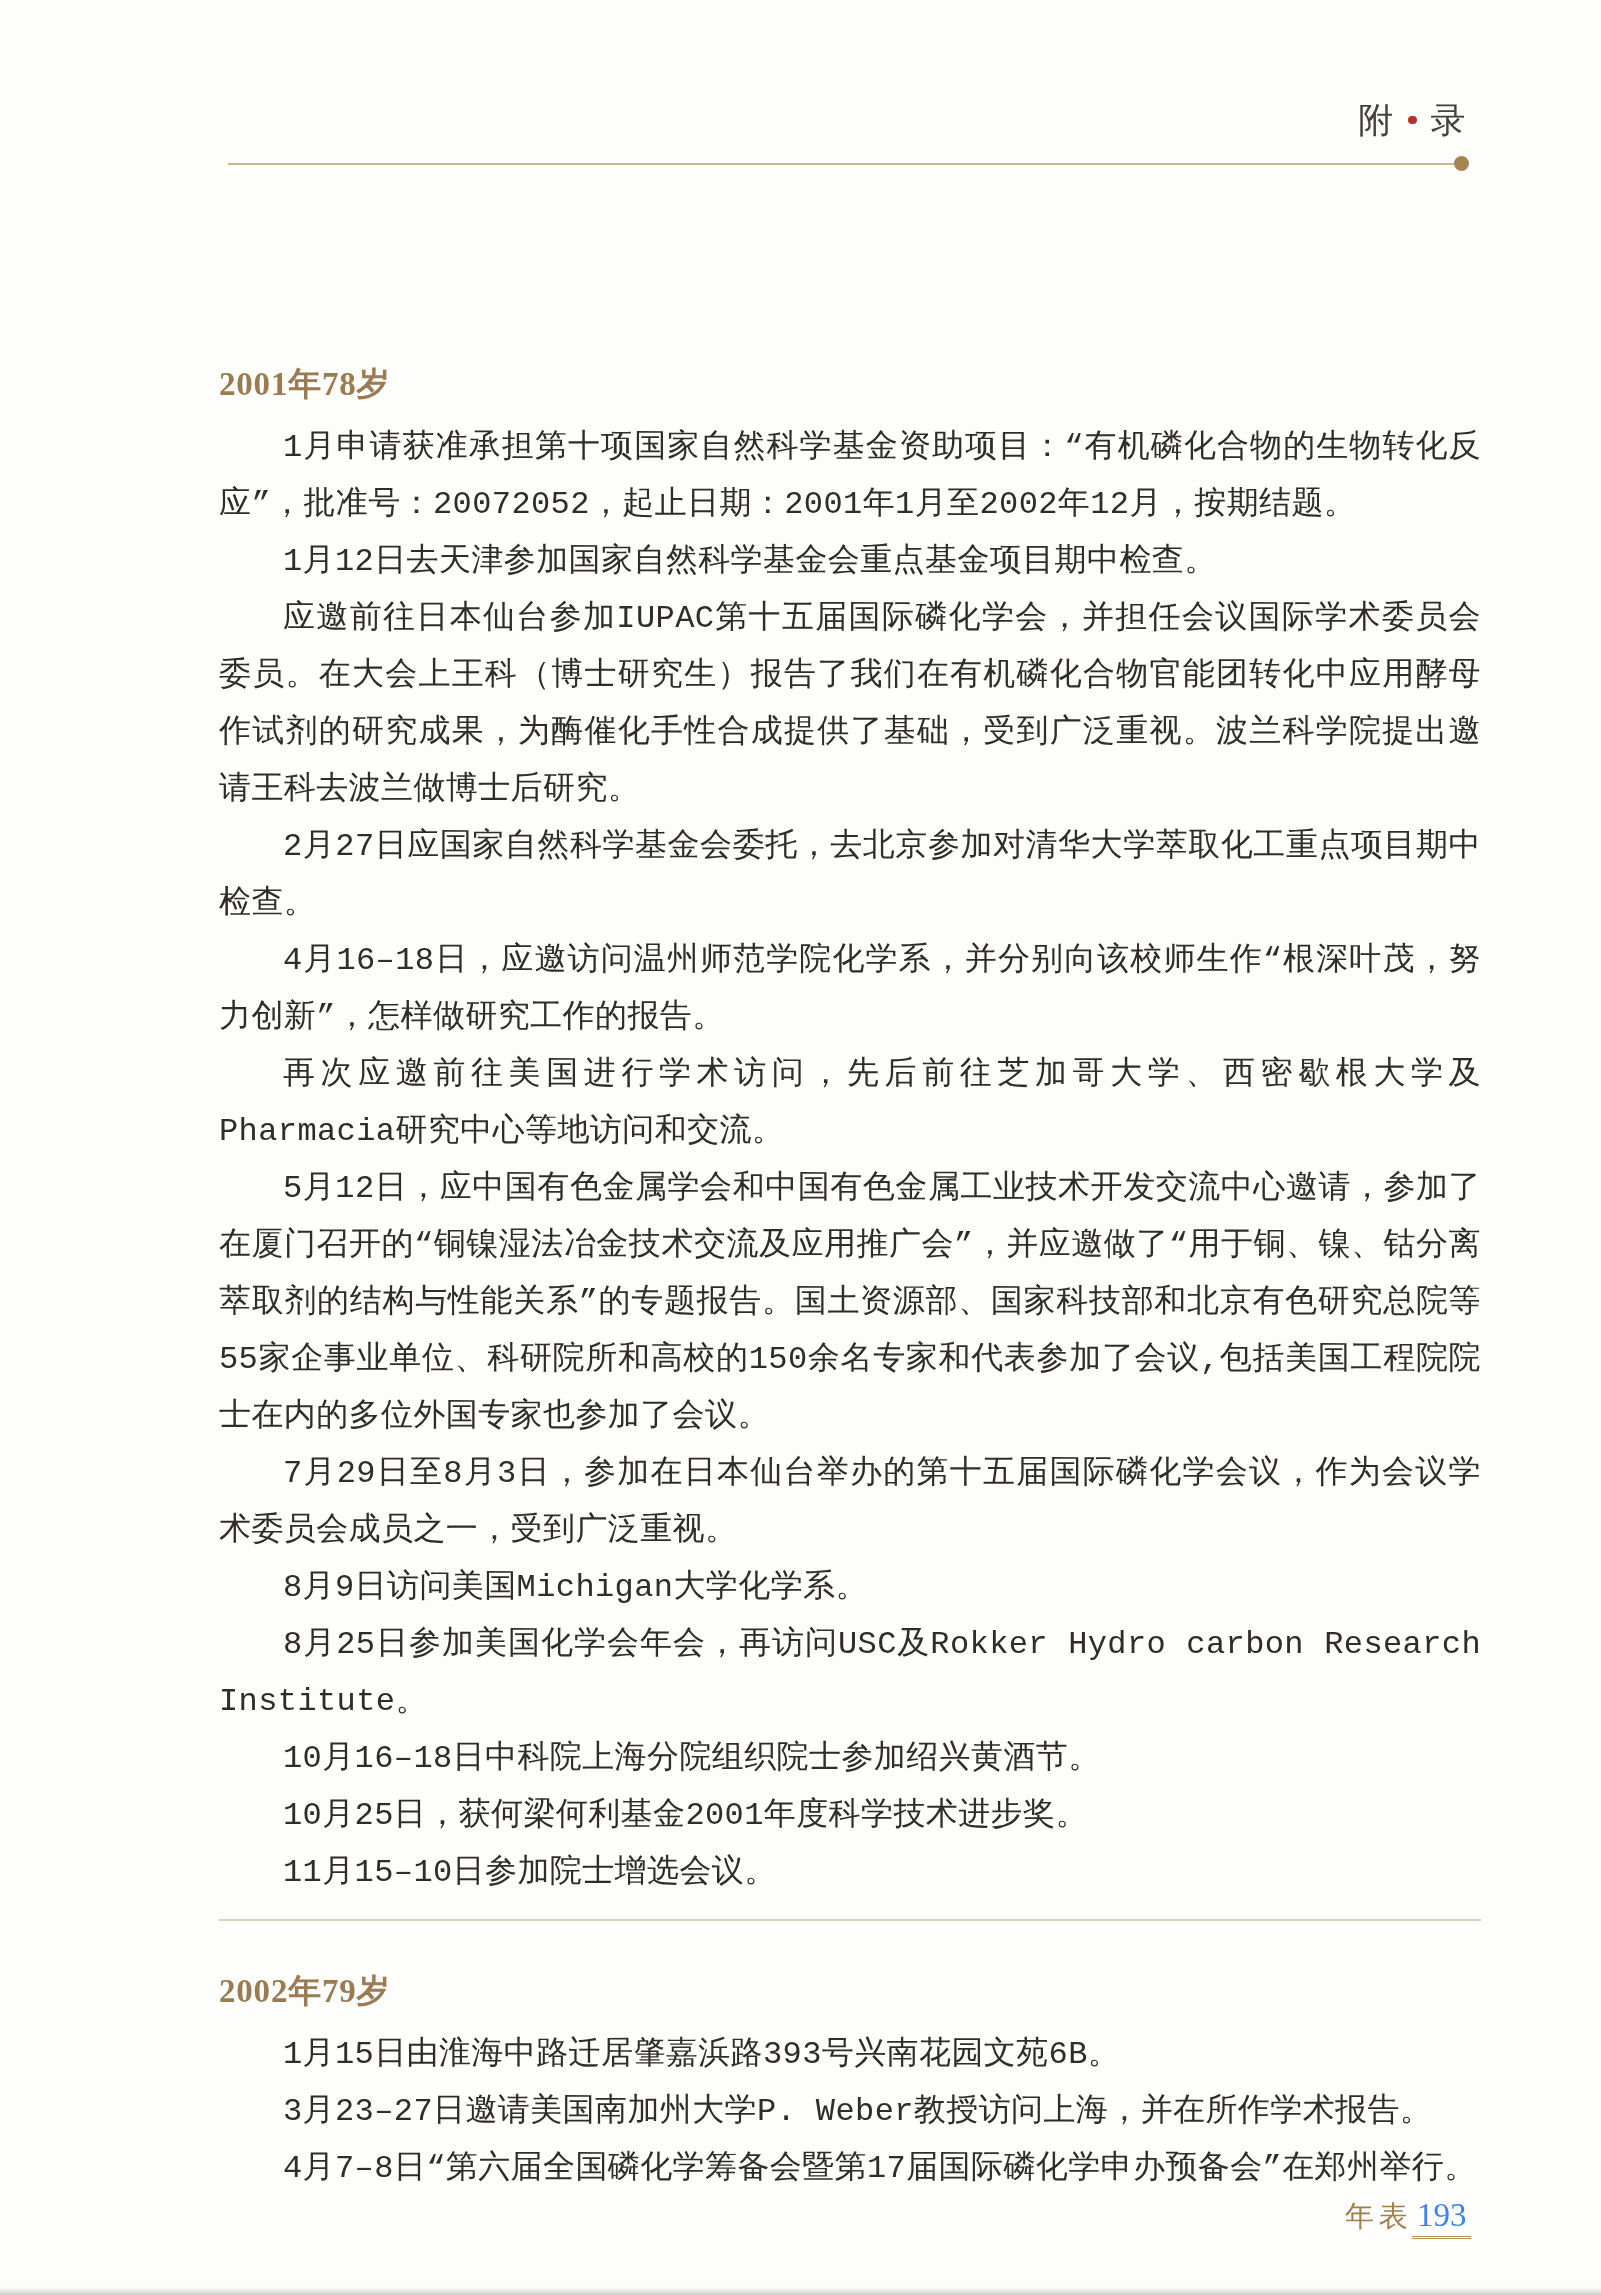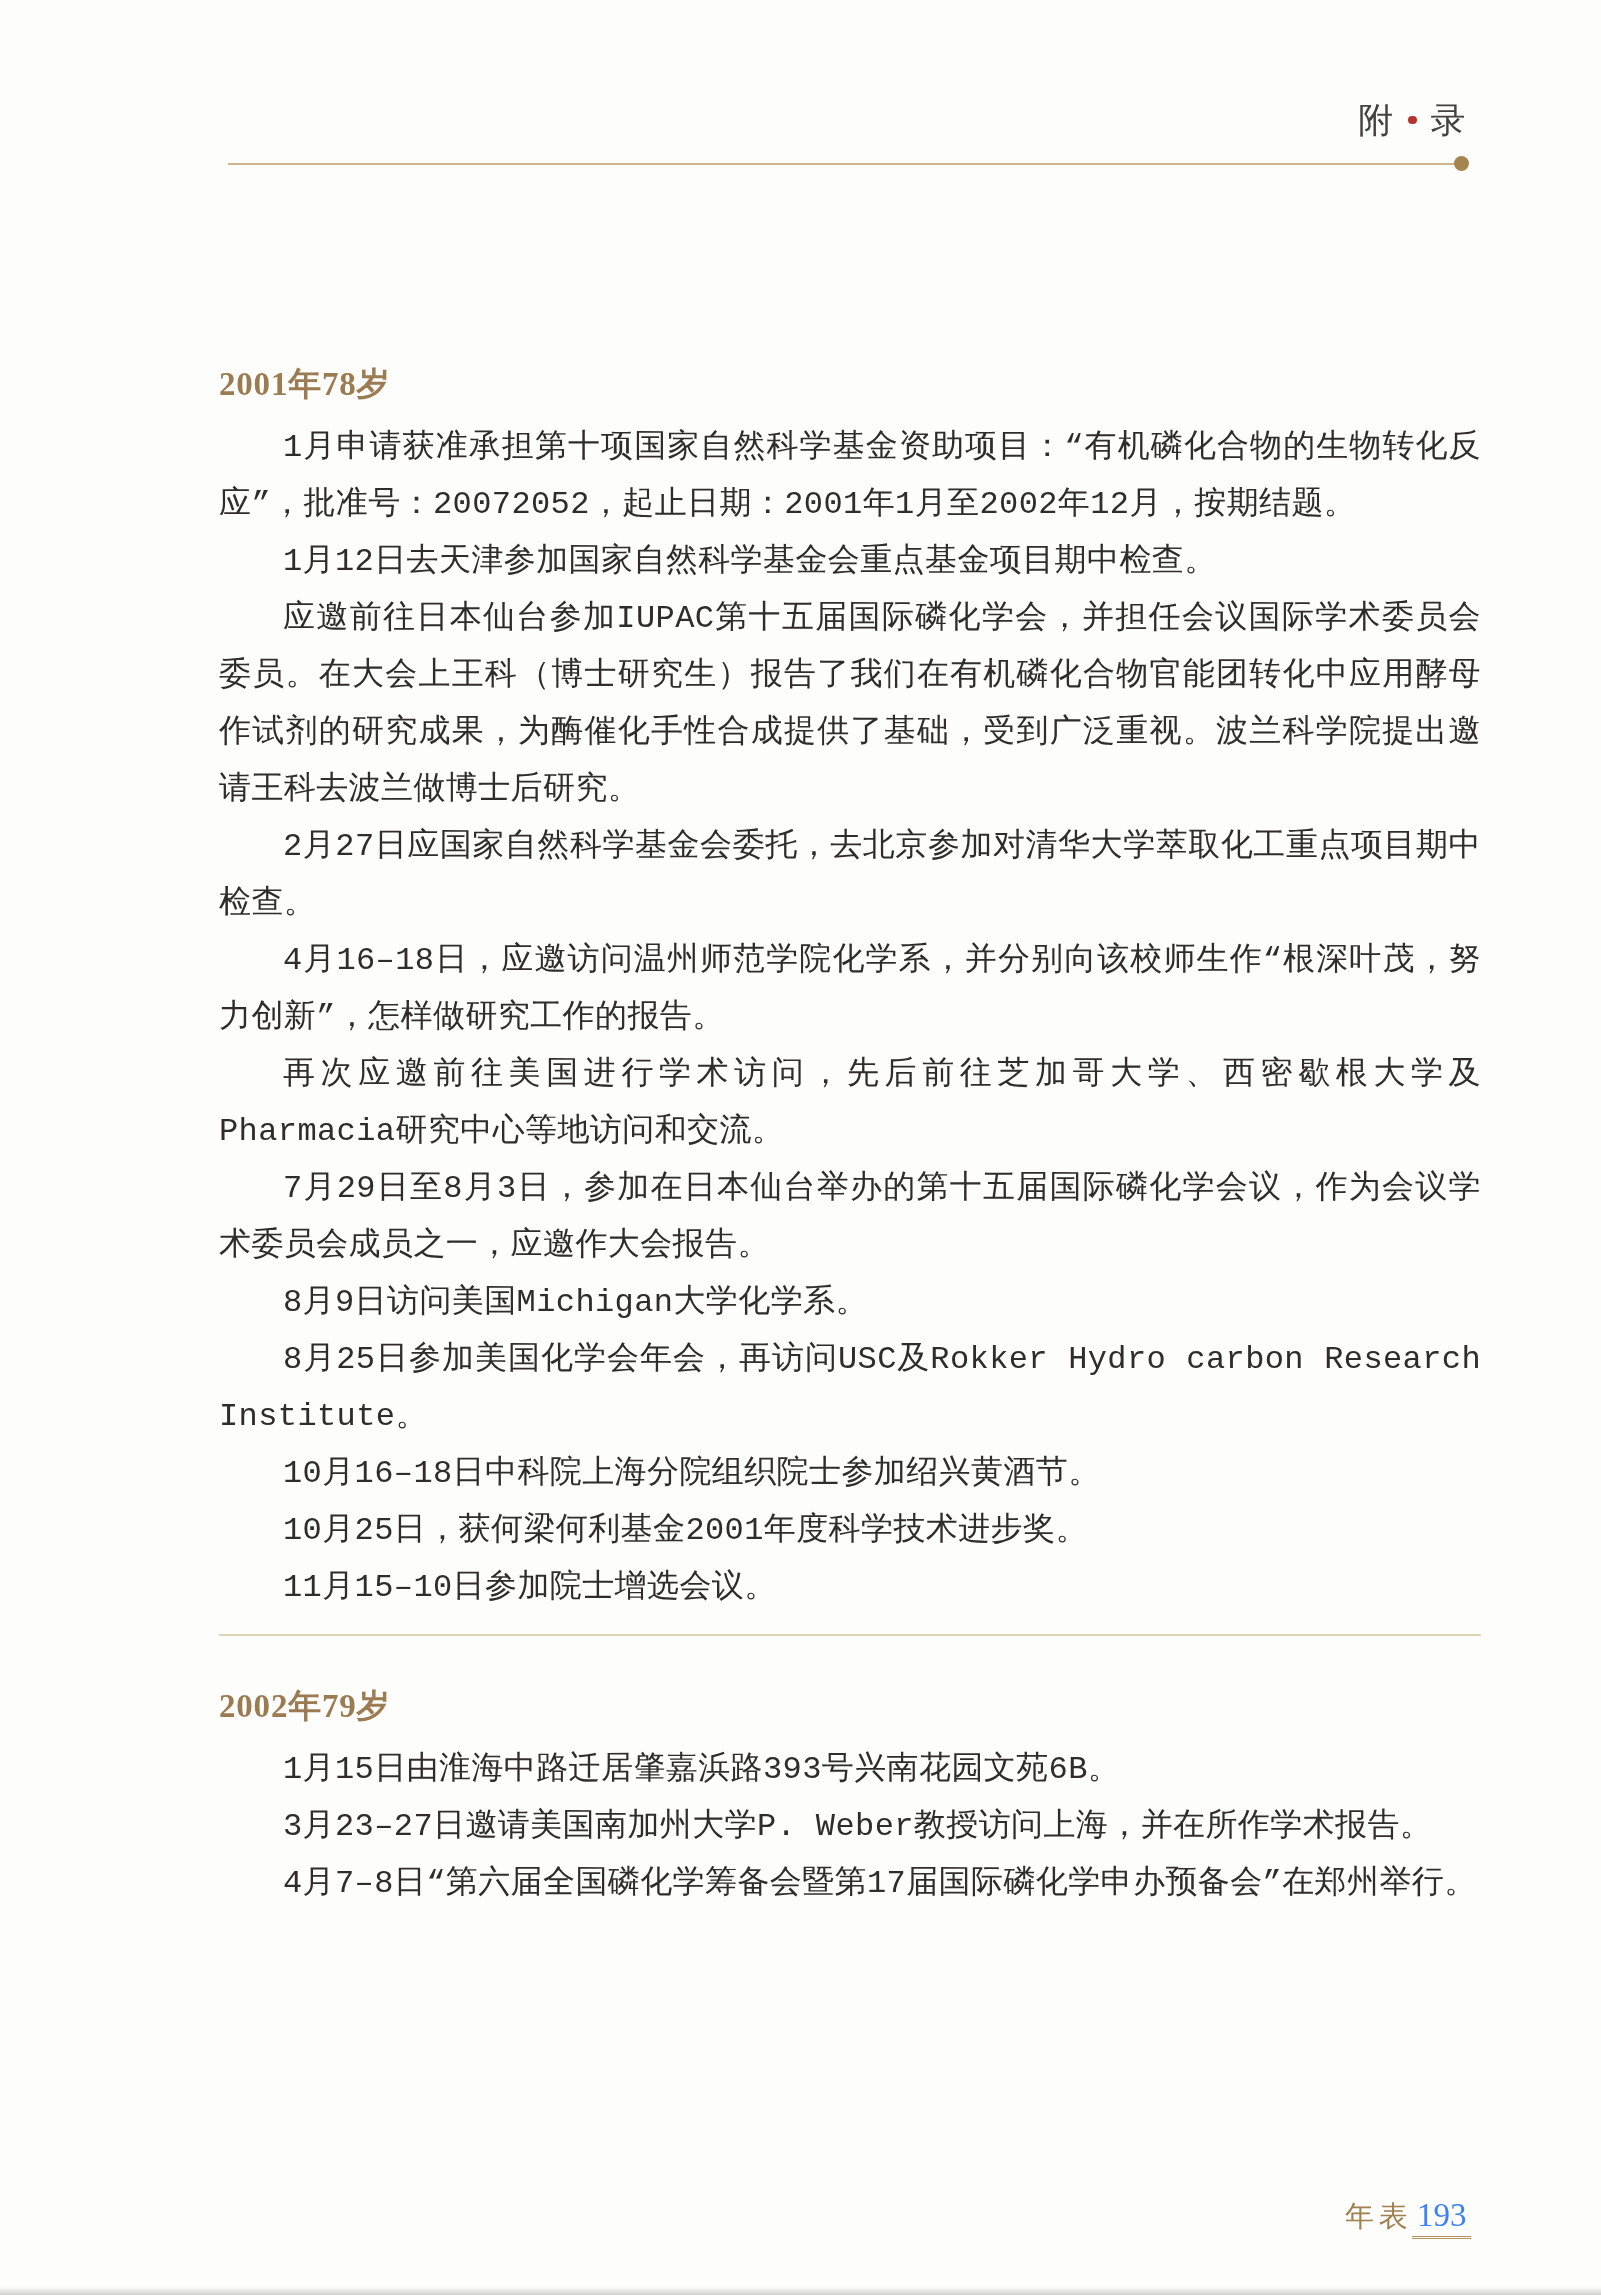--- a/index.html
+++ b/index.html
@@ -152,21 +152,22 @@
 
     <section>
       <h2 class="section-heading">2001年78岁</h2>
       <div class="section-body">
         <p>1月申请获准承担第十项国家自然科学基金资助项目：“有机磷化合物的生物转化反应”，批准号：20072052，起止日期：2001年1月至2002年12月，按期结题。</p>
         <p>1月12日去天津参加国家自然科学基金会重点基金项目期中检查。</p>
         <p>应邀前往日本仙台参加IUPAC第十五届国际磷化学会，并担任会议国际学术委员会委员。在大会上王科（博士研究生）报告了我们在有机磷化合物官能团转化中应用酵母作试剂的研究成果，为酶催化手性合成提供了基础，受到广泛重视。波兰科学院提出邀请王科去波兰做博士后研究。</p>
         <p>2月27日应国家自然科学基金会委托，去北京参加对清华大学萃取化工重点项目期中检查。</p>
         <p>4月16–18日，应邀访问温州师范学院化学系，并分别向该校师生作“根深叶茂，努力创新”，怎样做研究工作的报告。</p>
         <p>再次应邀前往美国进行学术访问，先后前往芝加哥大学、西密歇根大学及Pharmacia研究中心等地访问和交流。</p>
-        <p>7月29日至8月3日，参加在日本仙台举办的第十五届国际磷化学会议，作为会议学术委员会成员之一，应邀作大会报告。</p>
+        <p>5月12日，应中国有色金属学会和中国有色金属工业技术开发交流中心邀请，参加了在厦门召开的“铜镍湿法冶金技术交流及应用推广会”，并应邀做了“用于铜、镍、钴分离萃取剂的结构与性能关系”的专题报告。国土资源部、国家科技部和北京有色研究总院等55家企事业单位、科研院所和高校的150余名专家和代表参加了会议,包括美国工程院院士在内的多位外国专家也参加了会议。</p>
+        <p>7月29日至8月3日，参加在日本仙台举办的第十五届国际磷化学会议，作为会议学术委员会成员之一，受到广泛重视。</p>
         <p>8月9日访问美国Michigan大学化学系。</p>
         <p>8月25日参加美国化学会年会，再访问USC及Rokker Hydro carbon Research Institute。</p>
         <p>10月16–18日中科院上海分院组织院士参加绍兴黄酒节。</p>
         <p>10月25日，获何梁何利基金2001年度科学技术进步奖。</p>
         <p>11月15–10日参加院士增选会议。</p>
       </div>
     </section>
 
     <hr class="section-divider">
 

